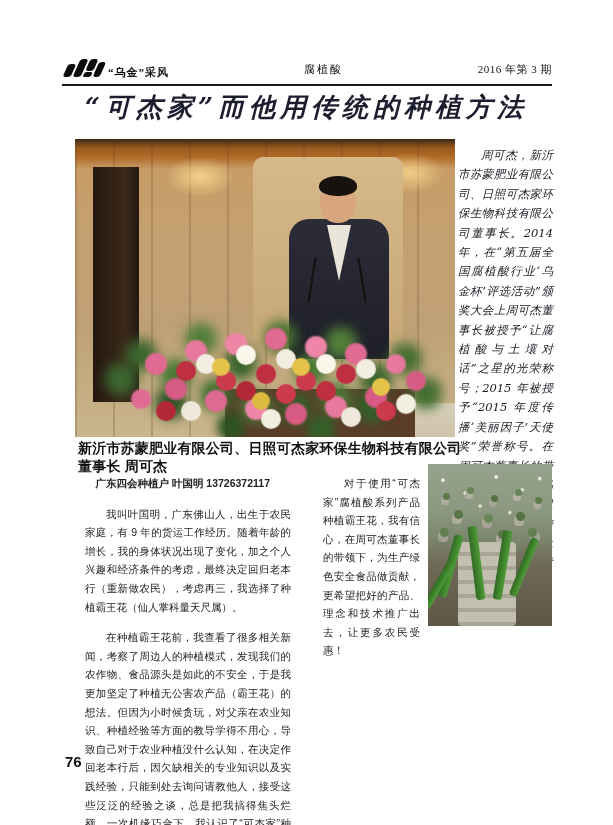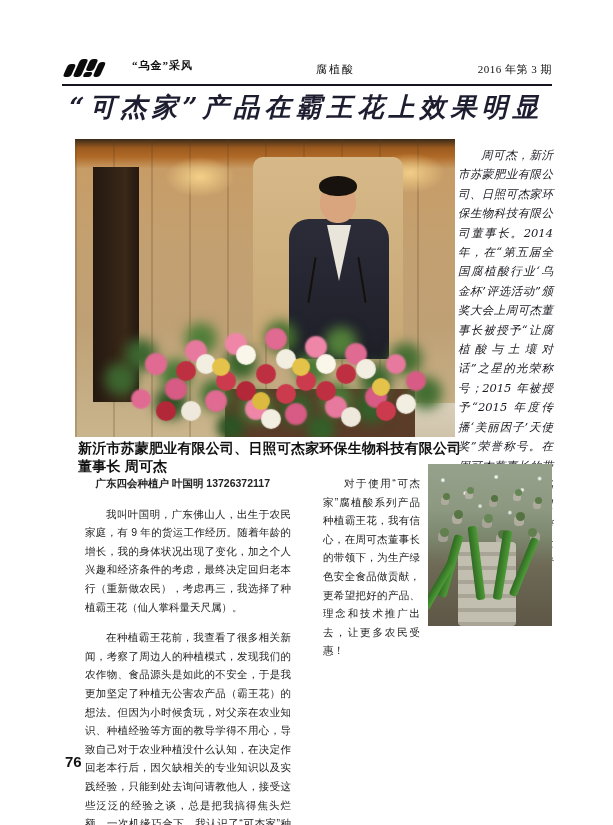--- a/index.html
+++ b/index.html
@@ -4,21 +4,21 @@
 <style>
   html,body{margin:0;padding:0;background:#e9e9e6;}
   .page{position:relative;width:613px;height:825px;background:#ffffff;margin:0 auto;
         font-family:"Liberation Sans",sans-serif;color:#222;overflow:hidden;
         box-shadow:0 0 6px rgba(0,0,0,.25);}
   
   .header{position:absolute;left:62px;top:54px;width:490px;height:30px;
           display:flex;align-items:center;justify-content:space-between;
           border-bottom:2px solid #15151f;
           font-family:"Liberation Serif",serif;font-size:11px;color:#111;}
-  .header-left{display:flex;align-items:flex-start;gap:24px;}
+  .header-left{display:flex;align-items:flex-end;gap:0;}
   .logo{display:block;}
   .header-section{font-weight:bold;letter-spacing:1px;}
   .header-journal{letter-spacing:2px;}
   .header-issue{letter-spacing:.5px;}
   
   .title{position:absolute;left:0;top:90px;width:613px;text-align:center;
          font-family:"DejaVu Serif","Liberation Serif",serif;
          font-style:italic;font-weight:bold;font-size:26px;letter-spacing:5px;
          color:#1d1d30;}
   
@@ -144,21 +144,21 @@
           <rect x="20" y="14" width="8" height="5" rx="2"></rect>
           <rect x="30" y="4" width="7" height="15" rx="3"></rect>
         </g>
       </svg>
       <span class="header-section">“乌金”采风</span>
     </div>
     <span class="header-journal">腐植酸</span>
     <span class="header-issue">2016 年第 3 期</span>
   </div>
 
-  <div class="title">“可杰家”产品在霸王花上效果明显</div>
+  <div class="title">“可杰家”而他用传统的种植方法</div>
 
   <div class="photo">
     <div class="stripes"></div>
     <div class="glow1"></div>
     <div class="glow2"></div>
     <div class="alcove"></div>
     <div class="doorway"></div>
     <div class="floor"></div>
     <div class="torso"></div>
     <div class="shirt"></div>

